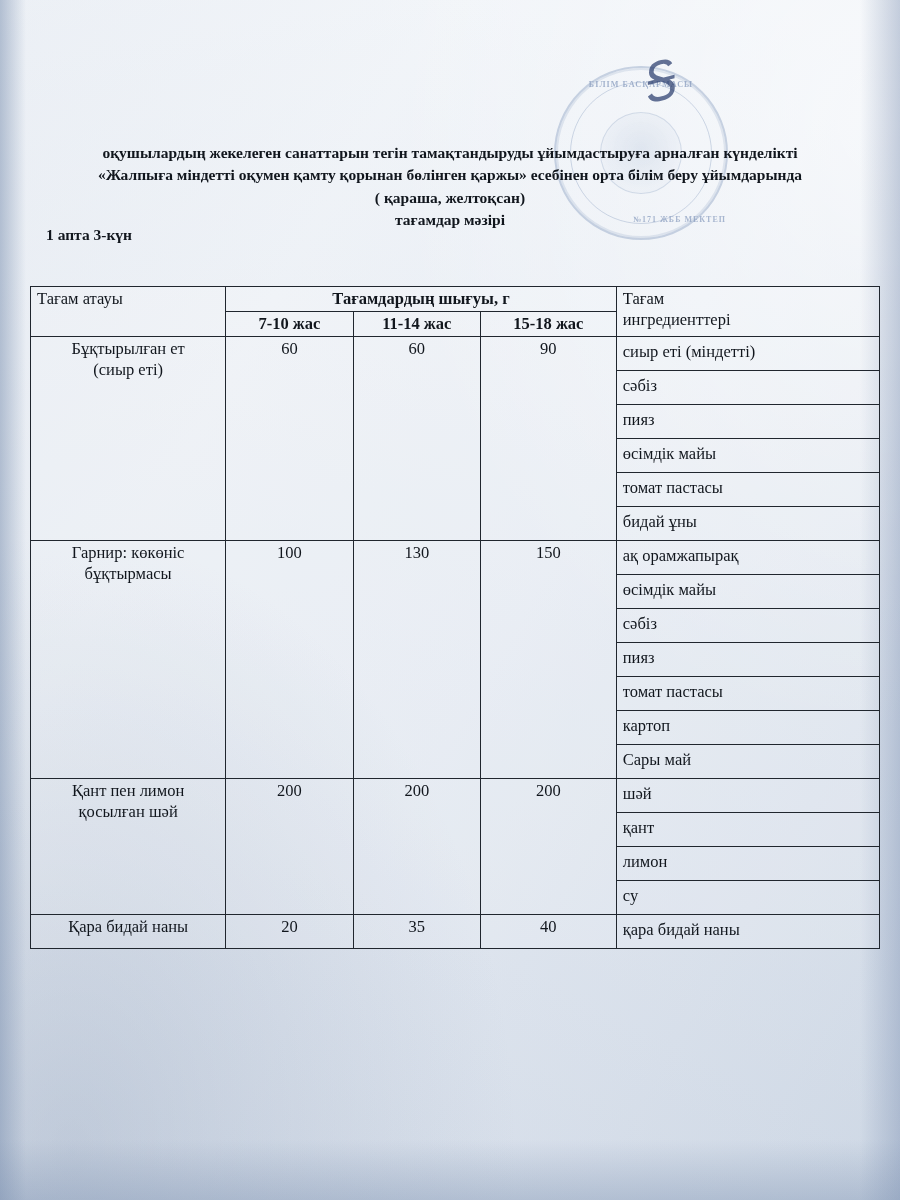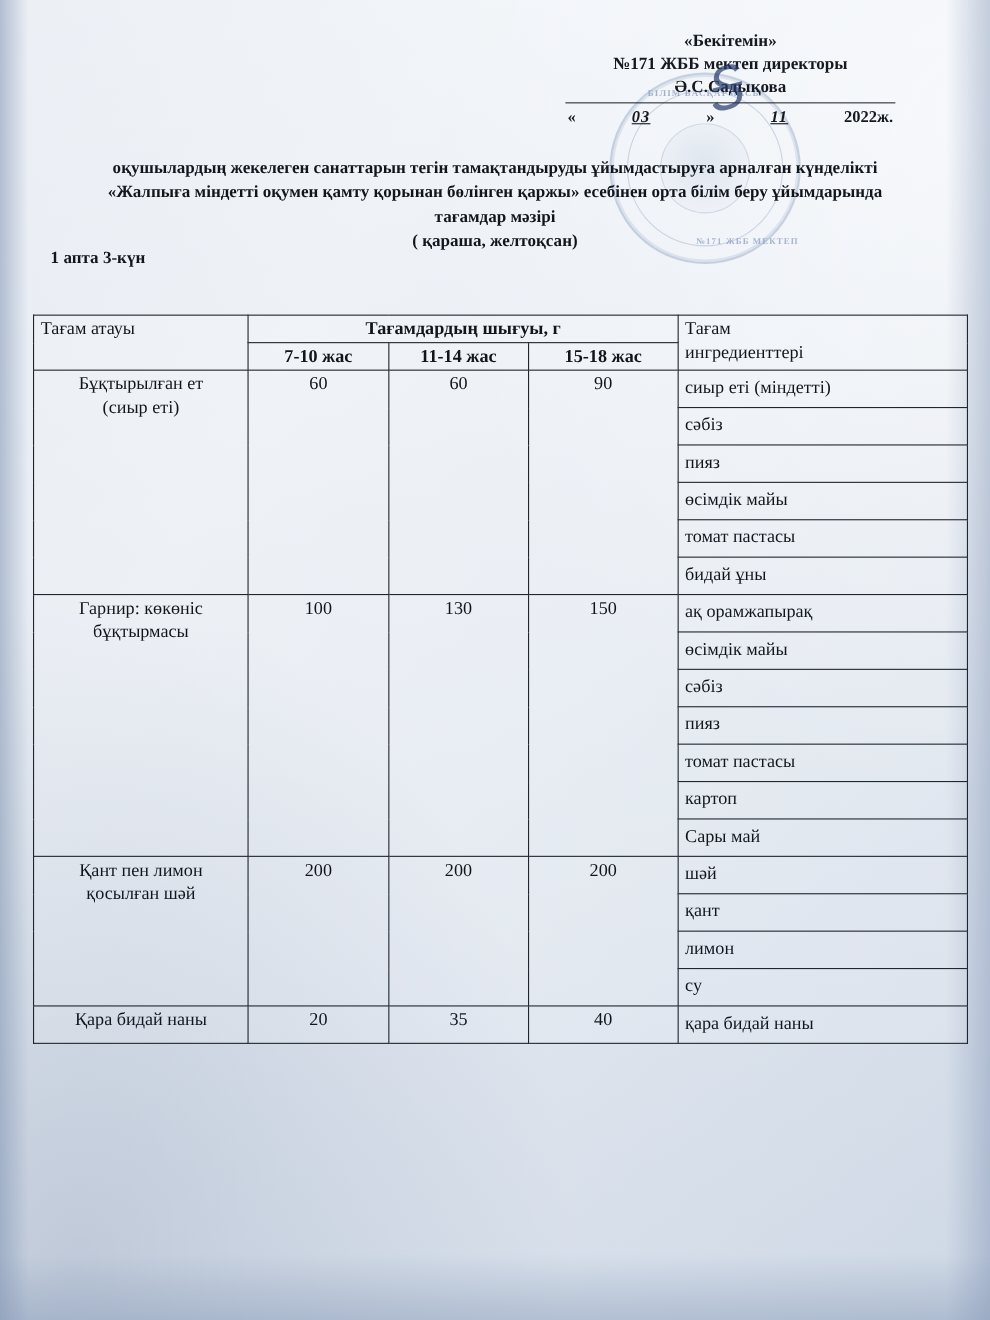--- a/index.html
+++ b/index.html
@@ -262,39 +262,26 @@
   <div class="edge-left"></div>
   <div class="edge-right"></div>
   <div class="edge-bottom"></div>
 
   <div class="stamp">
     <div class="stamp-text">БІЛІМ БАСҚАРМАСЫ</div>
     <div class="stamp-text2">№171 ЖББ МЕКТЕП</div>
   </div>
   <div class="signature">Ꭶ</div>
 
-  <div class="approval">
-    <div class="line">«Бекітемін»</div>
-    <div class="line">№171 ЖББ мектеп директоры</div>
-    <div class="line">Ә.С.Садықова</div>
-    <div class="rule"></div>
-    <div class="datebar">
-      <span>«</span>
-      <span class="dnum">03</span>
-      <span>»</span>
-      <span class="mnum">11</span>
-      <span>2022ж.</span>
-    </div>
-  </div>
 
   <div class="title">
     <div>оқушылардың жекелеген санаттарын тегін тамақтандыруды ұйымдастыруға арналған күнделікті</div>
     <div>«Жалпыға міндетті оқумен қамту қорынан бөлінген қаржы» есебінен орта білім беру ұйымдарында</div>
+    <div class="sub">( қараша, желтоқсан)</div>
     <div class="sub">тағамдар мәзірі</div>
-    <div class="sub">( қараша, желтоқсан)</div>
   </div>
 
   <div class="week">1 апта 3-күн</div>
 
   <div class="table-wrap">
     <table class="menu">
       <colgroup>
         <col class="c-name">
           <col class="c-a1">
           <col class="c-a2">

